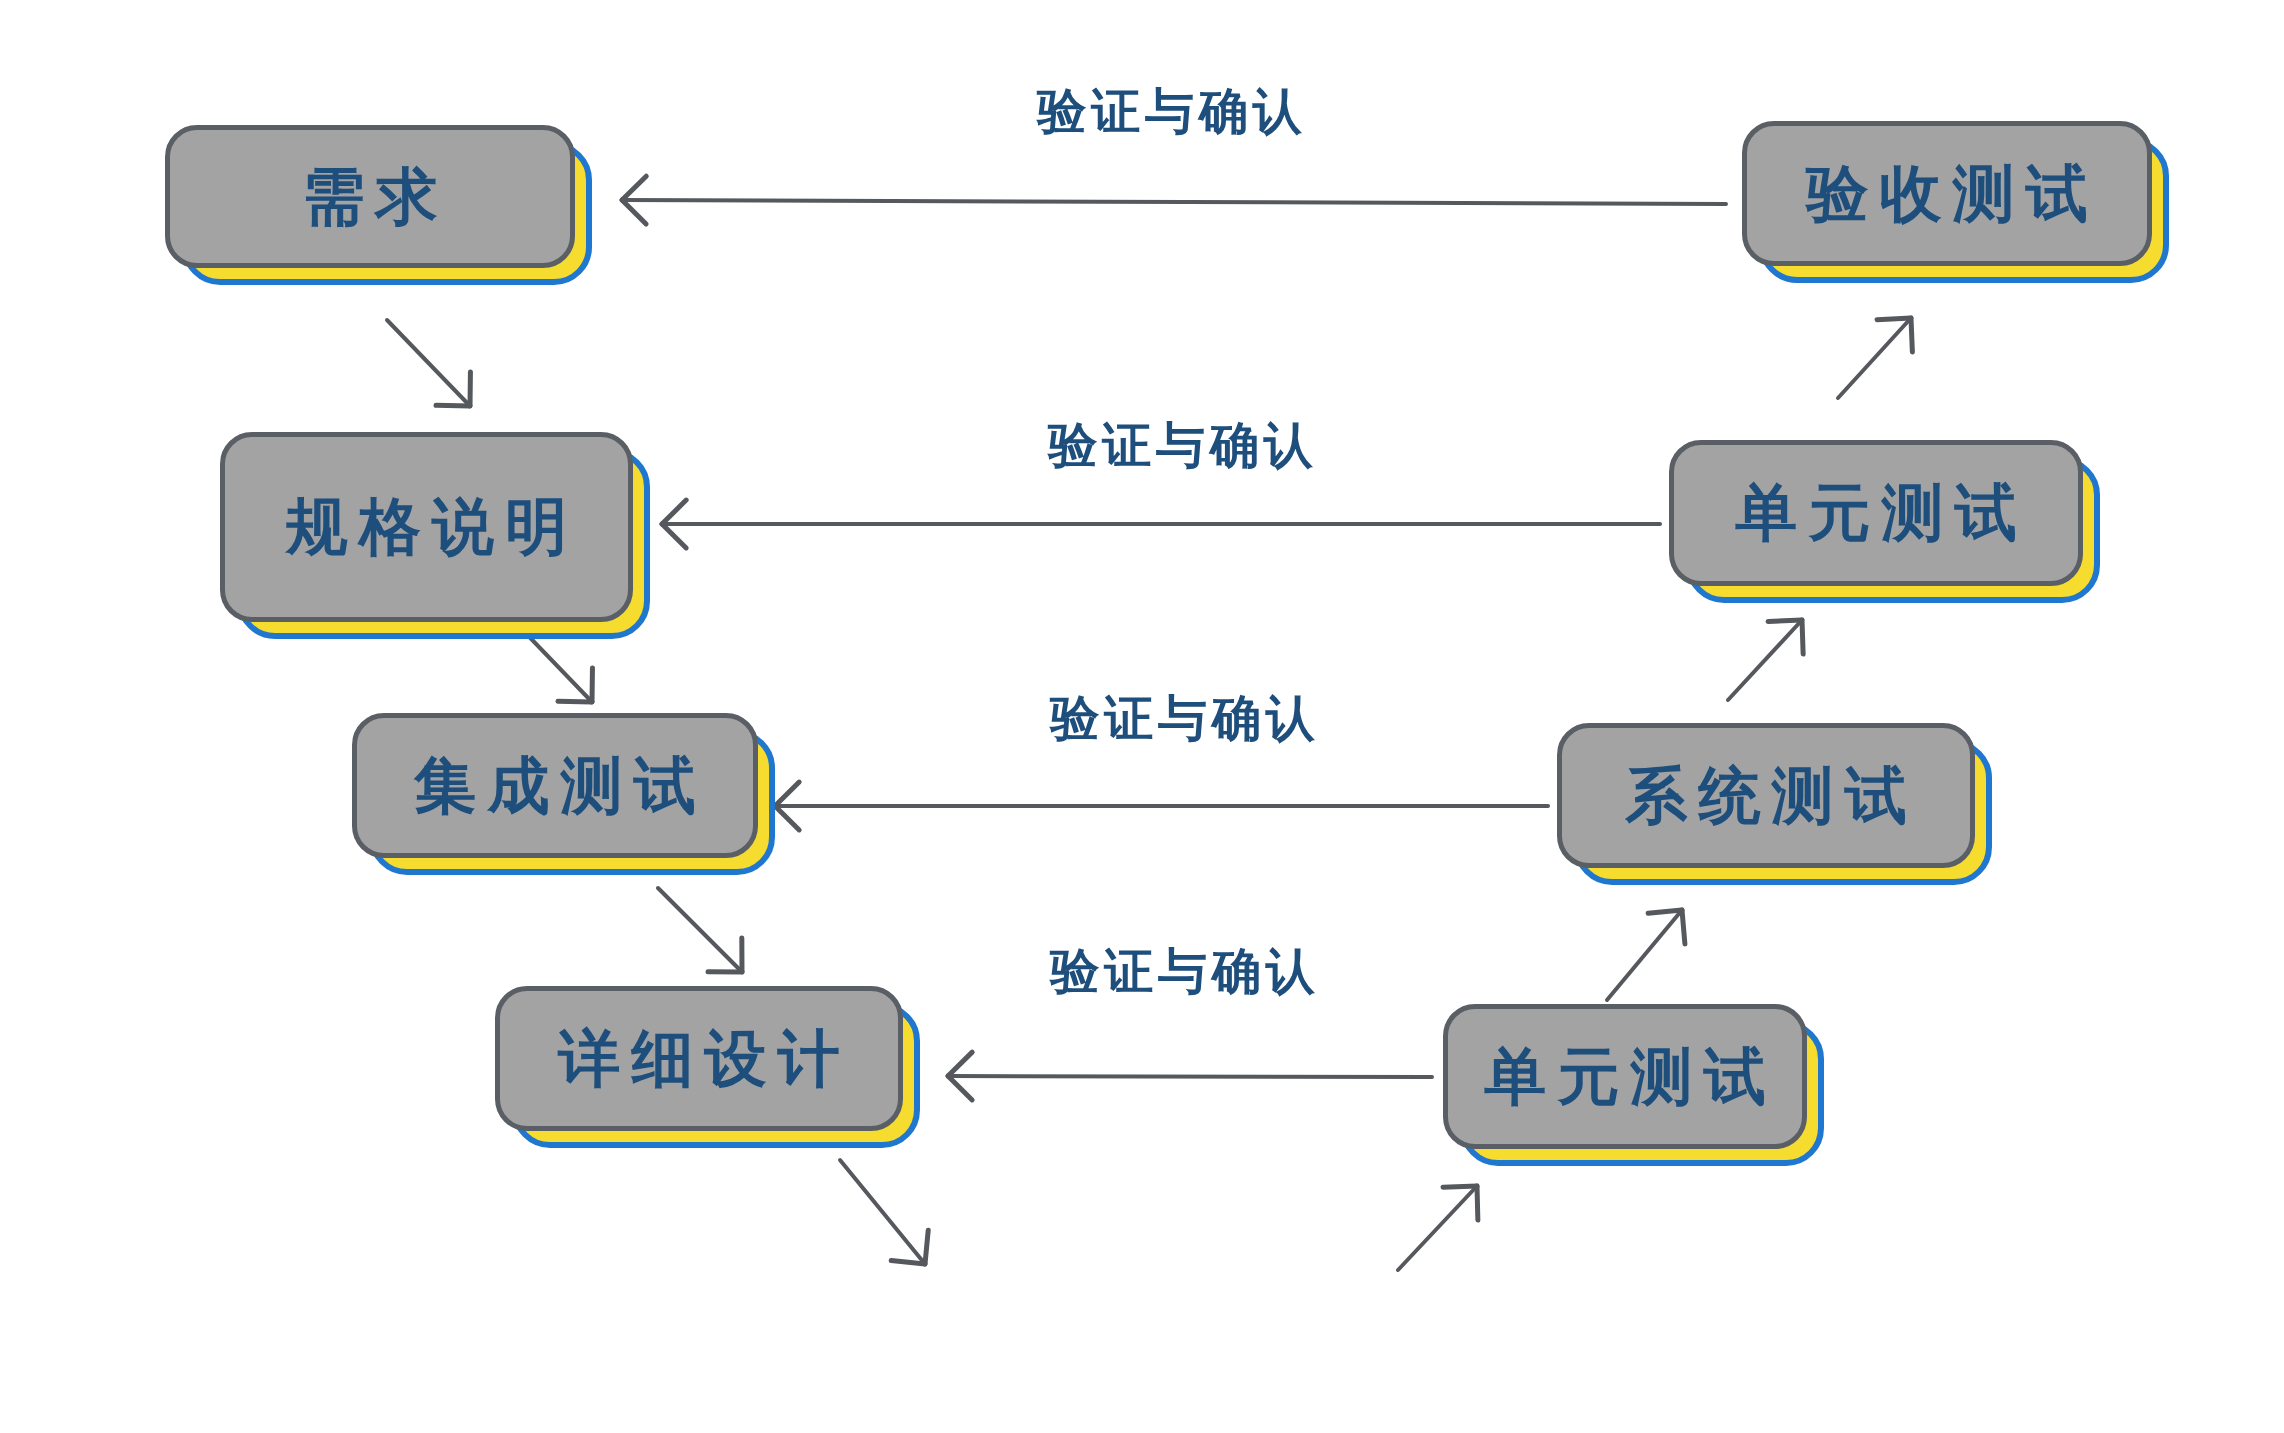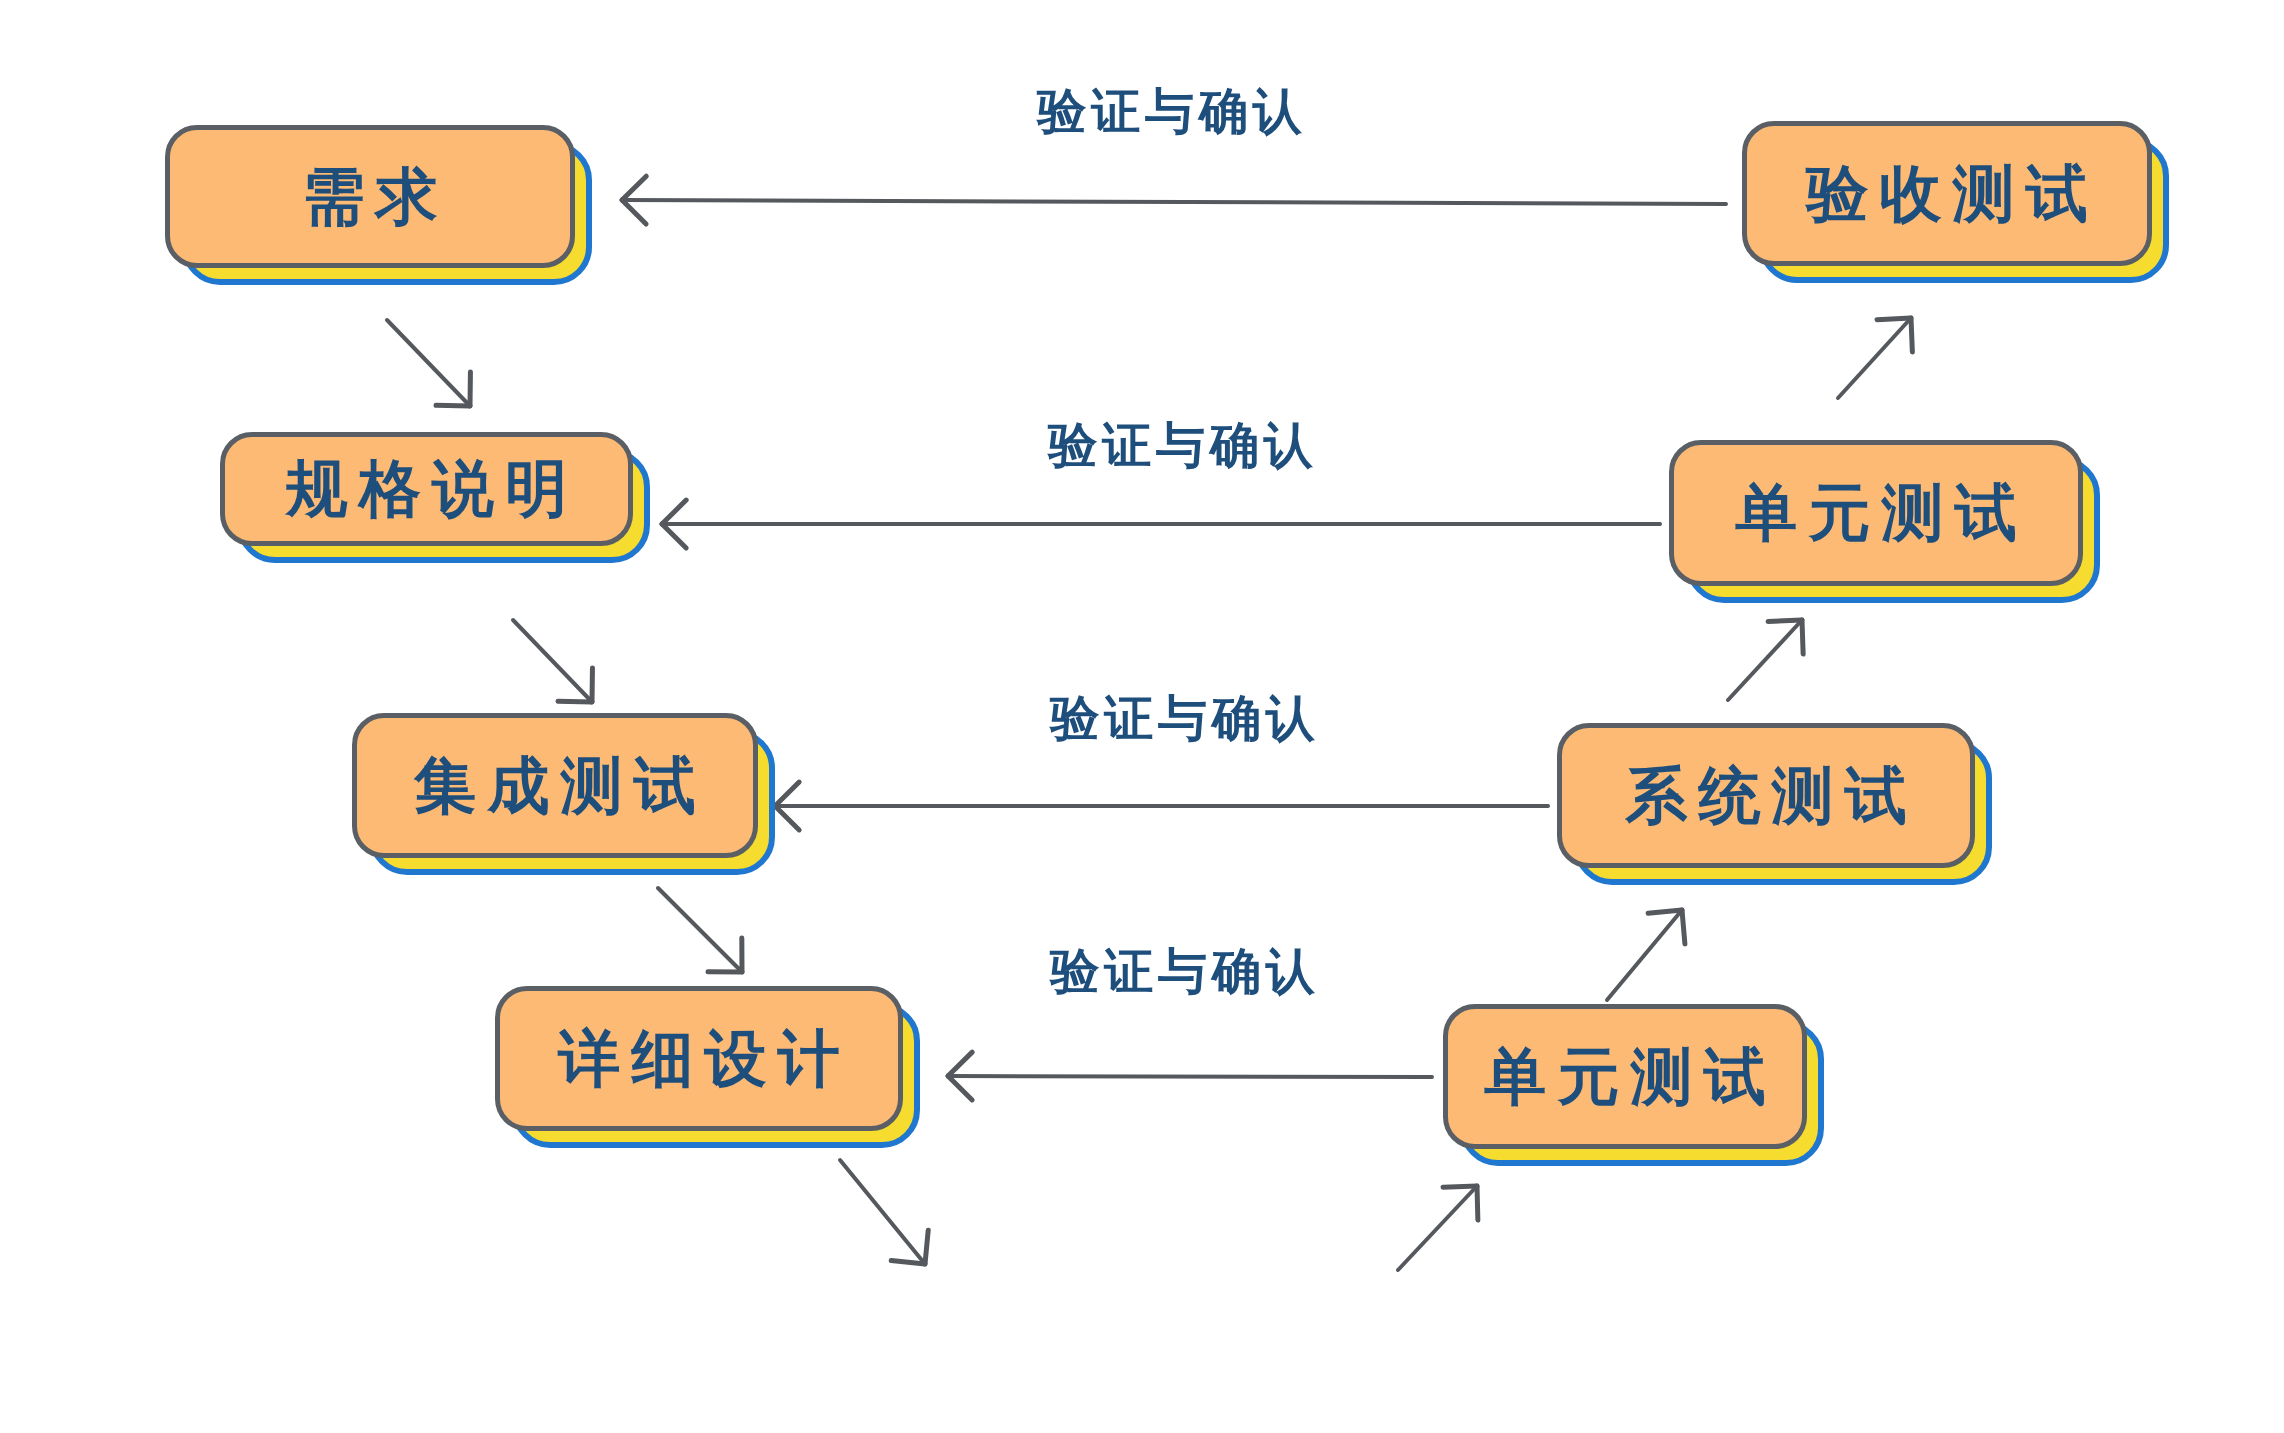--- a/index.html
+++ b/index.html
@@ -8,21 +8,21 @@
     font-family:"DejaVu Sans",sans-serif;overflow:hidden;
   }
   
   .node{position:absolute;}
   .node .shadow{
     position:absolute;inset:0;transform:translate(17px,17px);
     background:var(--yellow,#f5dc2f);border:6px solid var(--blue,#2077d0);
     border-radius:38px;box-sizing:border-box;
   }
   .node .face{
-    position:absolute;inset:0;background:#fdba74;
+    position:absolute;inset:0;background:#a3a3a3;
     border:5px solid var(--border,#5a5f65);border-radius:32px;box-sizing:border-box;
     display:flex;align-items:center;justify-content:center;
   }
   .node-label{
     color:var(--navy,#1e4e7c);font-size:62px;font-weight:700;
     letter-spacing:0.18em;text-indent:0.18em;white-space:nowrap;line-height:1;
   }
   
   .vv{
     position:absolute;width:410px;text-align:center;line-height:1;
@@ -102,21 +102,21 @@
       </g>
     </svg>
 
   <div class="node" style="left:165px;top:125px;width:410px;height:143px">
     <div class="shadow"></div>
     <div class="face">
       <span class="node-label">需求</span>
     </div>
   </div>
 
-  <div class="node" style="left:220px;top:432px;width:413px;height:114px">
+  <div class="node" style="left:220px;top:432px;width:413px;height:190px">
     <div class="shadow"></div>
     <div class="face">
       <span class="node-label">规格说明</span>
     </div>
   </div>
 
   <div class="node" style="left:352px;top:713px;width:406px;height:145px">
     <div class="shadow"></div>
     <div class="face">
       <span class="node-label">集成测试</span>

